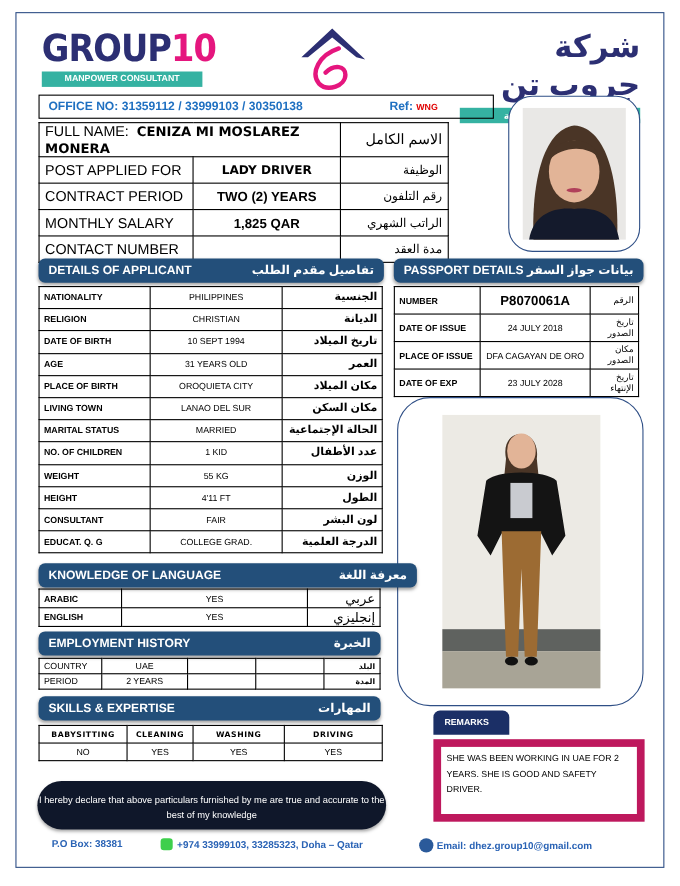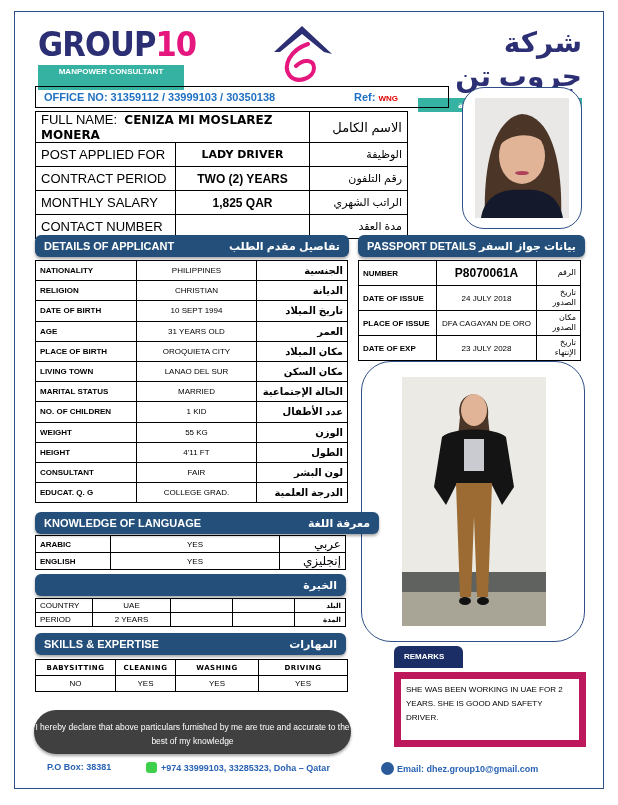--- a/index.html
+++ b/index.html
@@ -5,21 +5,21 @@
   * { box-sizing: border-box; margin: 0; padding: 0; }
   html, body { width: 618px; height: 805px; background: #fff; overflow: hidden; }
   body { font-family: "Liberation Sans", "DejaVu Sans", sans-serif; color: #000; position: relative; }
 
   .frame { position: absolute; left: 14px; top: 11px; width: 590px; height: 778px; border: 1px solid #2f4f86; }
 
   
   .logo-left { position: absolute; left: 38px; top: 26px; }
   .logo-word { font-family: "DejaVu Sans", sans-serif; font-weight: bold; font-size: 34px; letter-spacing: -1px; color: #2c2f73; line-height: 36px; transform: scaleX(0.9); transform-origin: left; }
   .logo-word .ten { color: #e5167e; }
-  .logo-bar { margin-top: 3px; width: 146px; height: 25px; background: #35b2a2; color: #fff; font-size: 8px; font-weight: bold; text-align: center; line-height: 14px; }
+  .logo-bar { margin-top: 3px; width: 146px; height: 14px; background: #35b2a2; color: #fff; font-size: 8px; font-weight: bold; text-align: center; line-height: 14px; }
   .logo-mid { position: absolute; left: 268px; top: 22px; width: 70px; height: 60px; }
   .logo-right { position: absolute; left: 418px; top: 26px; width: 164px; text-align: right; }
   .logo-ar { font-size: 28px; font-weight: bold; color: #2c2f73; line-height: 34px; direction: rtl; }
   .logo-bar-r { margin-top: 4px; width: 164px; height: 14px; background: #35b2a2; color: #fff; font-size: 9px; font-weight: bold; text-align: center; line-height: 14px; direction: rtl; }
 
   .office { position: absolute; left: 35px; top: 86px; width: 414px; height: 22px; border: 1px solid #000; font-size: 11px; font-weight: bold; color: #1f70c1; line-height: 20px; padding-left: 8px; }
   .office .ref { position: absolute; left: 318px; }
   .office .ref-val { color: #e00000; font-size: 8px; }
 
   
@@ -60,21 +60,21 @@
 
   .emp td { height: 14px; }
   .emp .k { width: 57px; font-weight: normal; }
   .emp .v { width: 78px; text-align: center; }
   .emp .e { width: 62px; }
   .emp .a { text-align: right; direction: rtl; font-weight: bold; font-size: 7px; }
 
   .skills td { height: 16px; text-align: center; }
   .skills .h { font-family: "DejaVu Sans", sans-serif; font-weight: bold; font-size: 7px; letter-spacing: 0.5px; }
 
-  .declare { position: absolute; left: 34px; top: 710px; width: 317px; height: 44px; background: #404040; color: #fff; border-radius: 22px; font-size: 8.5px; text-align: center; padding-top: 10px; line-height: 14px; box-shadow: 0 2px 3px rgba(0,0,0,0.35); }
+  .declare { position: absolute; left: 34px; top: 710px; width: 317px; height: 44px; background: #0f172a; color: #fff; border-radius: 22px; font-size: 8.5px; text-align: center; padding-top: 10px; line-height: 14px; box-shadow: 0 2px 3px rgba(0,0,0,0.35); }
 
   .remarks-tab { position: absolute; left: 394px; top: 646px; width: 69px; height: 22px; background: #1b2f66; color: #fff; border-radius: 6px 6px 0 0; font-size: 8px; font-weight: bold; line-height: 22px; padding-left: 10px; }
   .remarks-box { position: absolute; left: 394px; top: 672px; width: 192px; height: 75px; border: 7px solid #be185d; font-size: 8px; padding: 4px 5px; line-height: 14px; }
 
   .footer { position: absolute; top: 762px; font-size: 9px; font-weight: bold; color: #2a63b5; }
   .wa { display: inline-block; width: 11px; height: 11px; background: #3ecf4c; border-radius: 3px; vertical-align: -2px; margin-right: 4px; }
   .mail { display: inline-block; width: 13px; height: 13px; background: #2b5a9a; border-radius: 50%; vertical-align: -3px; margin-right: 3px; }
 </style>
 </head>
 <body>
@@ -267,20 +267,21 @@
       </tr>
   <tr>
         <td class="k">ENGLISH</td>
         <td class="v">YES</td>
         <td class="a">إنجليزي</td>
       </tr>
 </tbody>
   </table>
 
 <div class="bar" style="left:35px;top:574px;width:311px">
+  <span class="en">EMPLOYMENT HISTORY</span>
   <span class="arb">الخبرة</span>
 </div>
 <table class="grid emp" style="left:35px;top:598px;width:311px">
   <tbody>
       <tr>
         <td class="k">COUNTRY</td>
         <td class="v">UAE</td>
         <td class="e"></td>
         <td class="e"></td>
         <td class="a">البلد</td>

